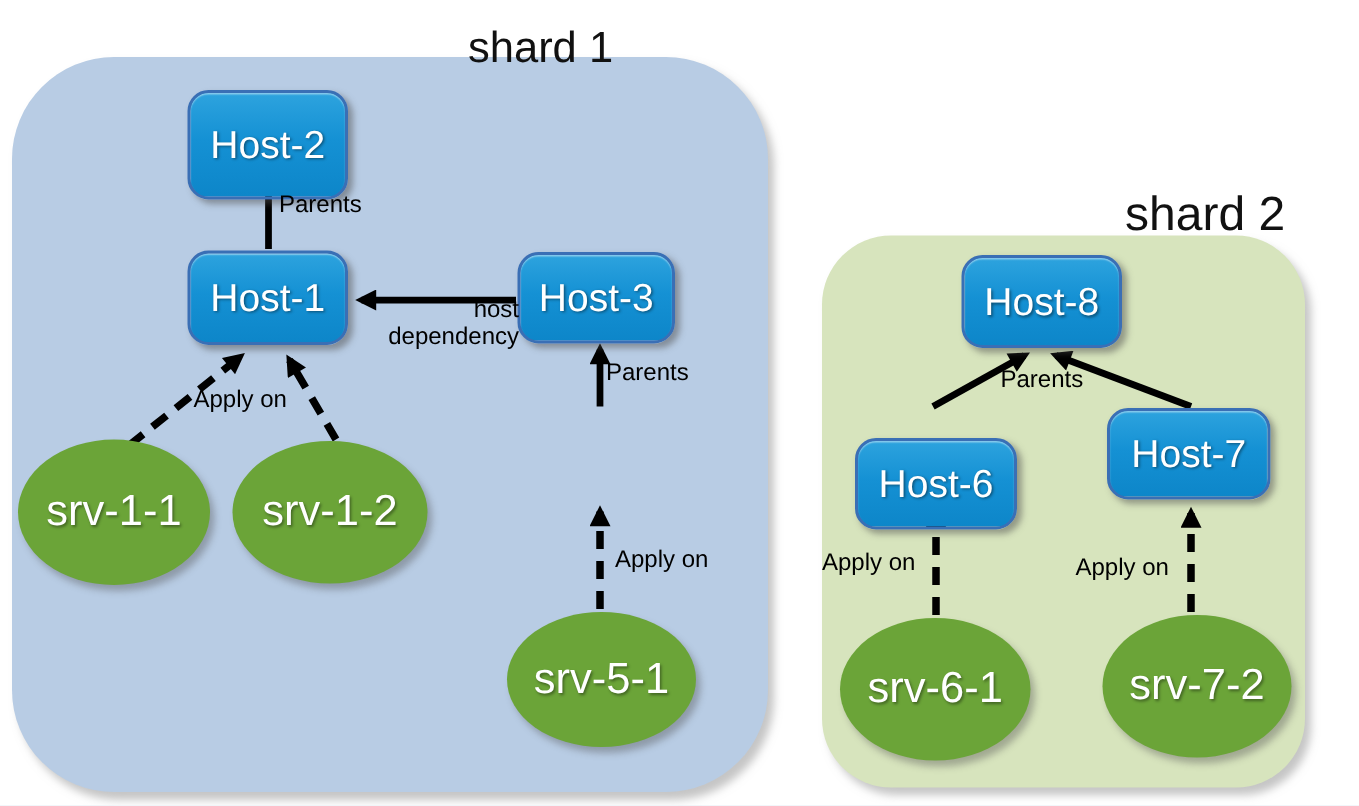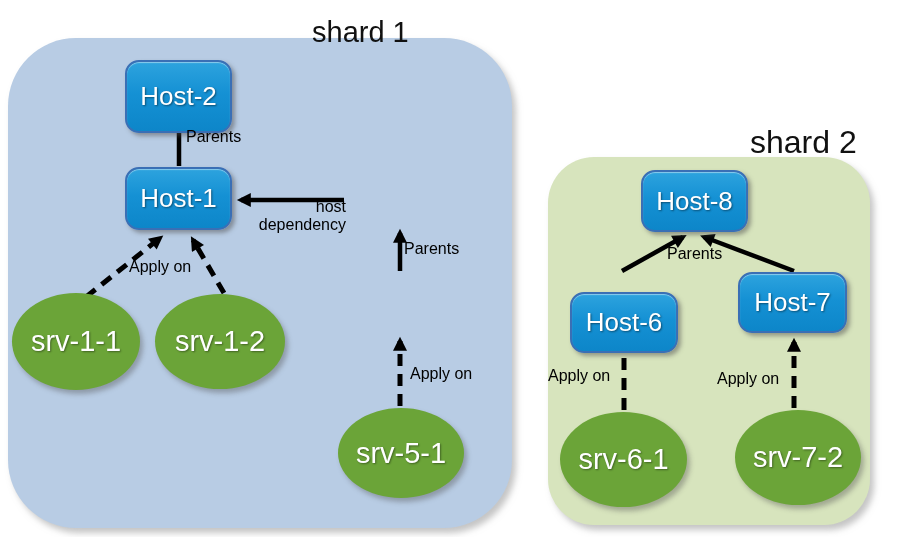--- a/index.html
+++ b/index.html
@@ -153,20 +153,21 @@
 
     <line class="edge-dashed" x1="86" y1="297" x2="160" y2="238" marker-end="url(#ah)"></line>
     <line class="edge-dashed" x1="224" y1="293" x2="193" y2="240" marker-end="url(#ah)"></line>
     <line class="edge-dashed" x1="400" y1="406" x2="400" y2="341" marker-end="url(#ah)"></line>
     <line class="edge-dashed" x1="624" y1="410" x2="624" y2="342" marker-end="url(#ah)"></line>
     <line class="edge-dashed" x1="794" y1="408" x2="794" y2="342" marker-end="url(#ah)"></line>
   </svg>
 
   <div class="host n-host2">Host-2</div>
   <div class="host n-host1">Host-1</div>
+  <div class="host n-host3">Host-3</div>
   <div class="host n-host8">Host-8</div>
   <div class="host n-host6">Host-6</div>
   <div class="host n-host7">Host-7</div>
 
   <div class="srv n-srv11">srv-1-1</div>
   <div class="srv n-srv12">srv-1-2</div>
   <div class="srv n-srv51">srv-5-1</div>
   <div class="srv n-srv61">srv-6-1</div>
   <div class="srv n-srv72">srv-7-2</div>
 

